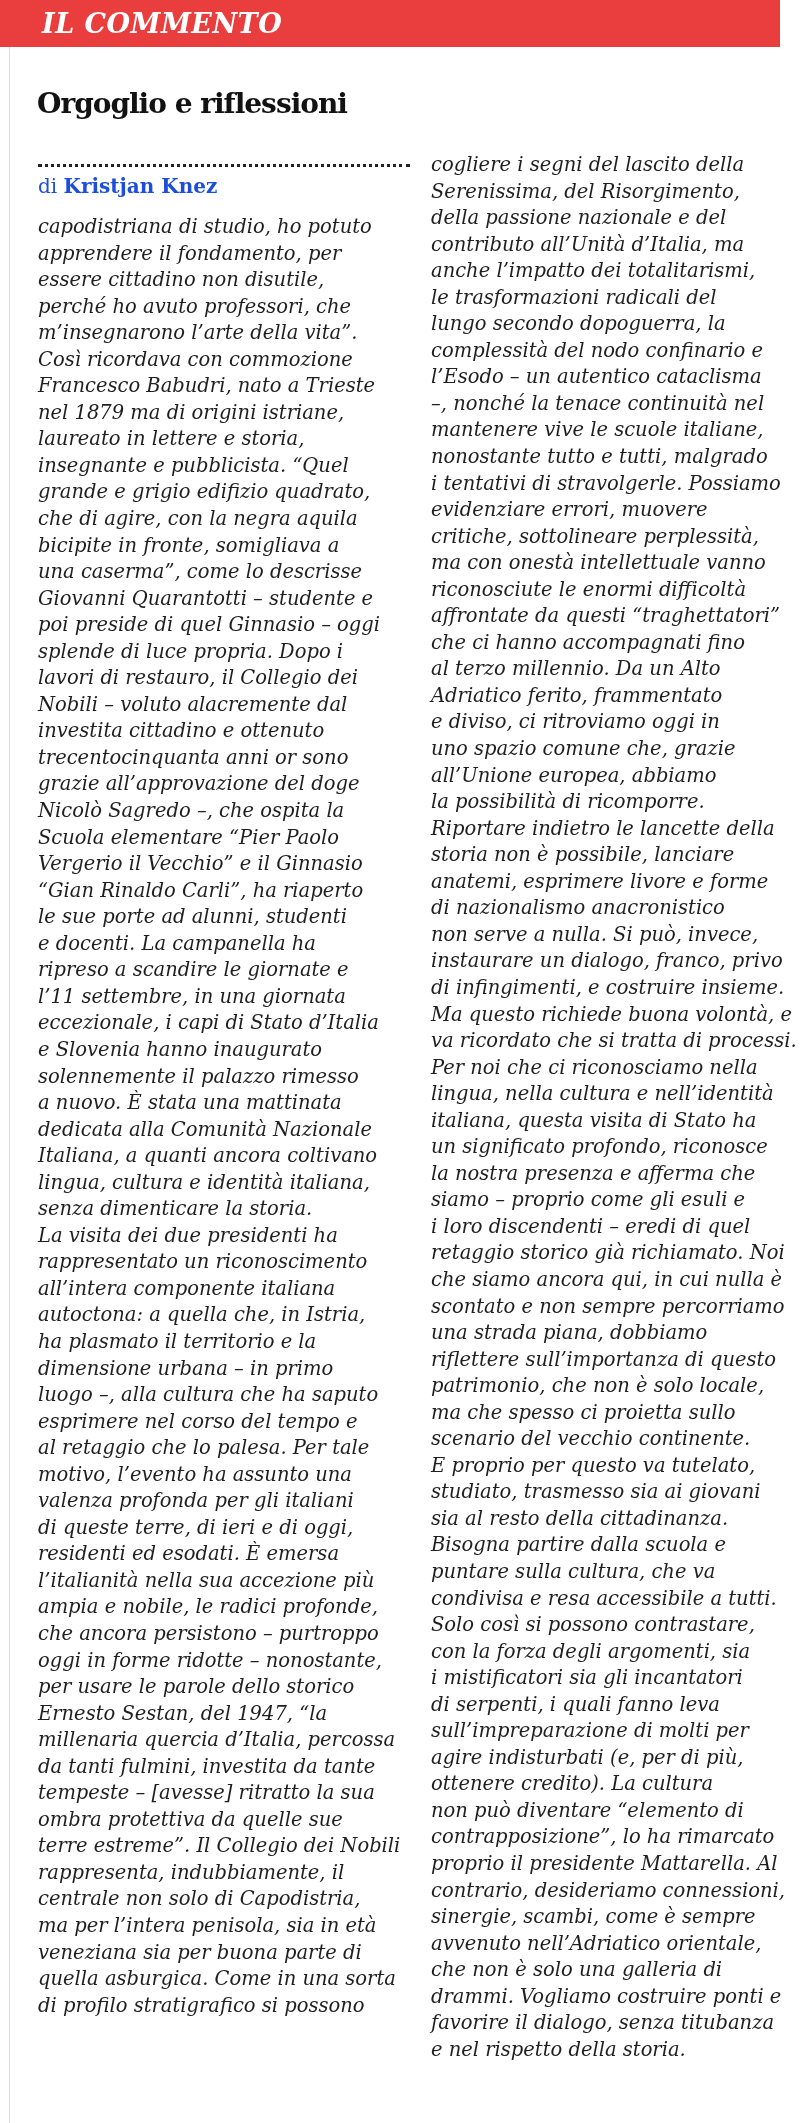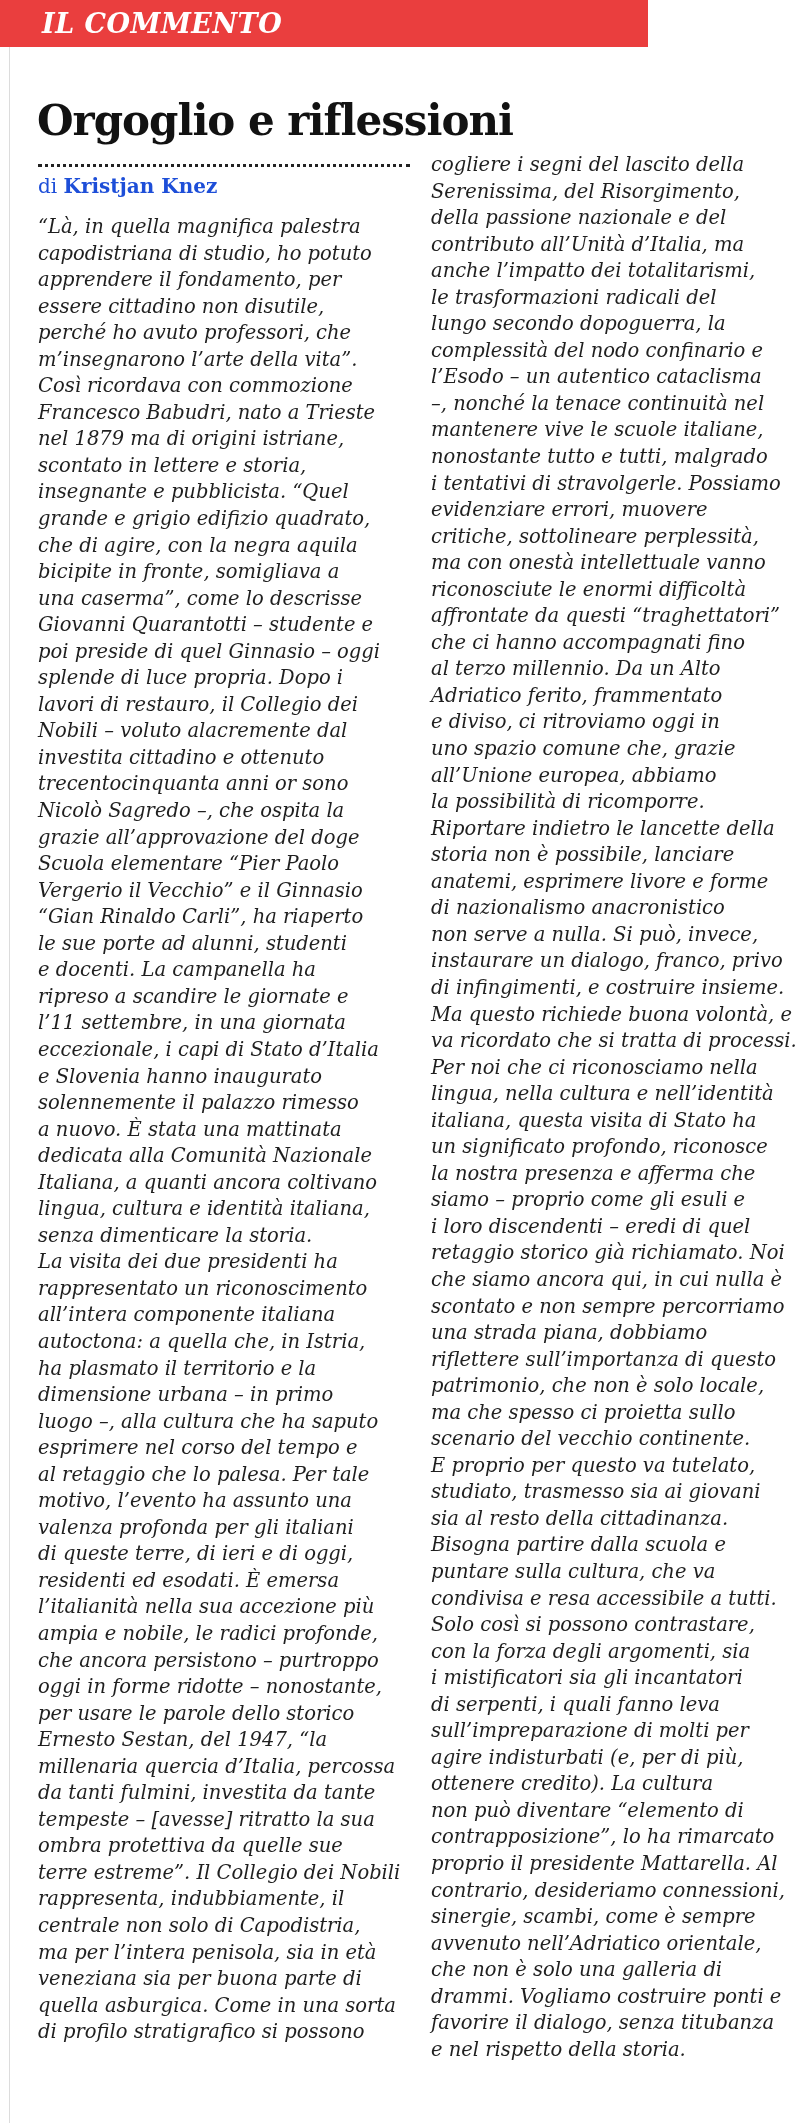--- a/index.html
+++ b/index.html
@@ -5,39 +5,39 @@
   html, body { margin: 0; padding: 0; }
   body {
     width: 809px; height: 2123px;
     position: relative;
     background: #ffffff;
     font-family: "DejaVu Serif", "Liberation Serif", serif;
     overflow: hidden;
   }
   .redbar {
     position: absolute; left: 0; top: 0;
-    width: 648px; height: 47px;
+    width: 780px; height: 47px;
     background: var(--accent, #ea3e3e);
     display: flex; align-items: center;
   }
   .kicker {
     color: #ffffff;
     font-style: italic; font-weight: bold;
     font-size: 27px;
     padding-left: 42px;
     letter-spacing: 0.5px;
     white-space: nowrap;
   }
   .edge-line {
     position: absolute; left: 9px; top: 47px; bottom: 0;
     width: 1px; background: #dcdcdc;
   }
   .title {
     position: absolute; left: 37px; top: 68px;
-    font-weight: bold; font-size: 42px; letter-spacing: -1px;
+    font-weight: bold; font-size: 28px; letter-spacing: -1px;
     color: #121212; white-space: nowrap;
   }
   .byline-block {
     position: absolute; left: 38px; top: 164px; width: 372px;
   }
   .dotted-rule {
     border-top: 3px dotted #222222;
     height: 0; margin-bottom: 7px;
   }
   .byline {
@@ -67,44 +67,43 @@
 
 <div class="byline-block">
   <div class="dotted-rule"></div>
   <div class="byline">
     <span>di</span>
     <span class="author">Kristjan Knez</span>
   </div>
 </div>
 
 <div class="col col-left">
-    <div class="line">“Là, in quella magnifica palestra</div>
     <div class="line">capodistriana di studio, ho potuto</div>
     <div class="line">apprendere il fondamento, per</div>
     <div class="line">essere cittadino non disutile,</div>
     <div class="line">perché ho avuto professori, che</div>
     <div class="line">m’insegnarono l’arte della vita”.</div>
     <div class="line">Così ricordava con commozione</div>
     <div class="line">Francesco Babudri, nato a Trieste</div>
     <div class="line">nel 1879 ma di origini istriane,</div>
-    <div class="line">scontato in lettere e storia,</div>
+    <div class="line">laureato in lettere e storia,</div>
     <div class="line">insegnante e pubblicista. “Quel</div>
     <div class="line">grande e grigio edifizio quadrato,</div>
     <div class="line">che di agire, con la negra aquila</div>
     <div class="line">bicipite in fronte, somigliava a</div>
     <div class="line">una caserma”, come lo descrisse</div>
     <div class="line">Giovanni Quarantotti – studente e</div>
     <div class="line">poi preside di quel Ginnasio – oggi</div>
     <div class="line">splende di luce propria. Dopo i</div>
     <div class="line">lavori di restauro, il Collegio dei</div>
     <div class="line">Nobili – voluto alacremente dal</div>
     <div class="line">investita cittadino e ottenuto</div>
     <div class="line">trecentocinquanta anni or sono</div>
+    <div class="line">grazie all’approvazione del doge</div>
     <div class="line">Nicolò Sagredo –, che ospita la</div>
-    <div class="line">grazie all’approvazione del doge</div>
     <div class="line">Scuola elementare “Pier Paolo</div>
     <div class="line">Vergerio il Vecchio” e il Ginnasio</div>
     <div class="line">“Gian Rinaldo Carli”, ha riaperto</div>
     <div class="line">le sue porte ad alunni, studenti</div>
     <div class="line">e docenti. La campanella ha</div>
     <div class="line">ripreso a scandire le giornate e</div>
     <div class="line">l’11 settembre, in una giornata</div>
     <div class="line">eccezionale, i capi di Stato d’Italia</div>
     <div class="line">e Slovenia hanno inaugurato</div>
     <div class="line">solennemente il palazzo rimesso</div>

